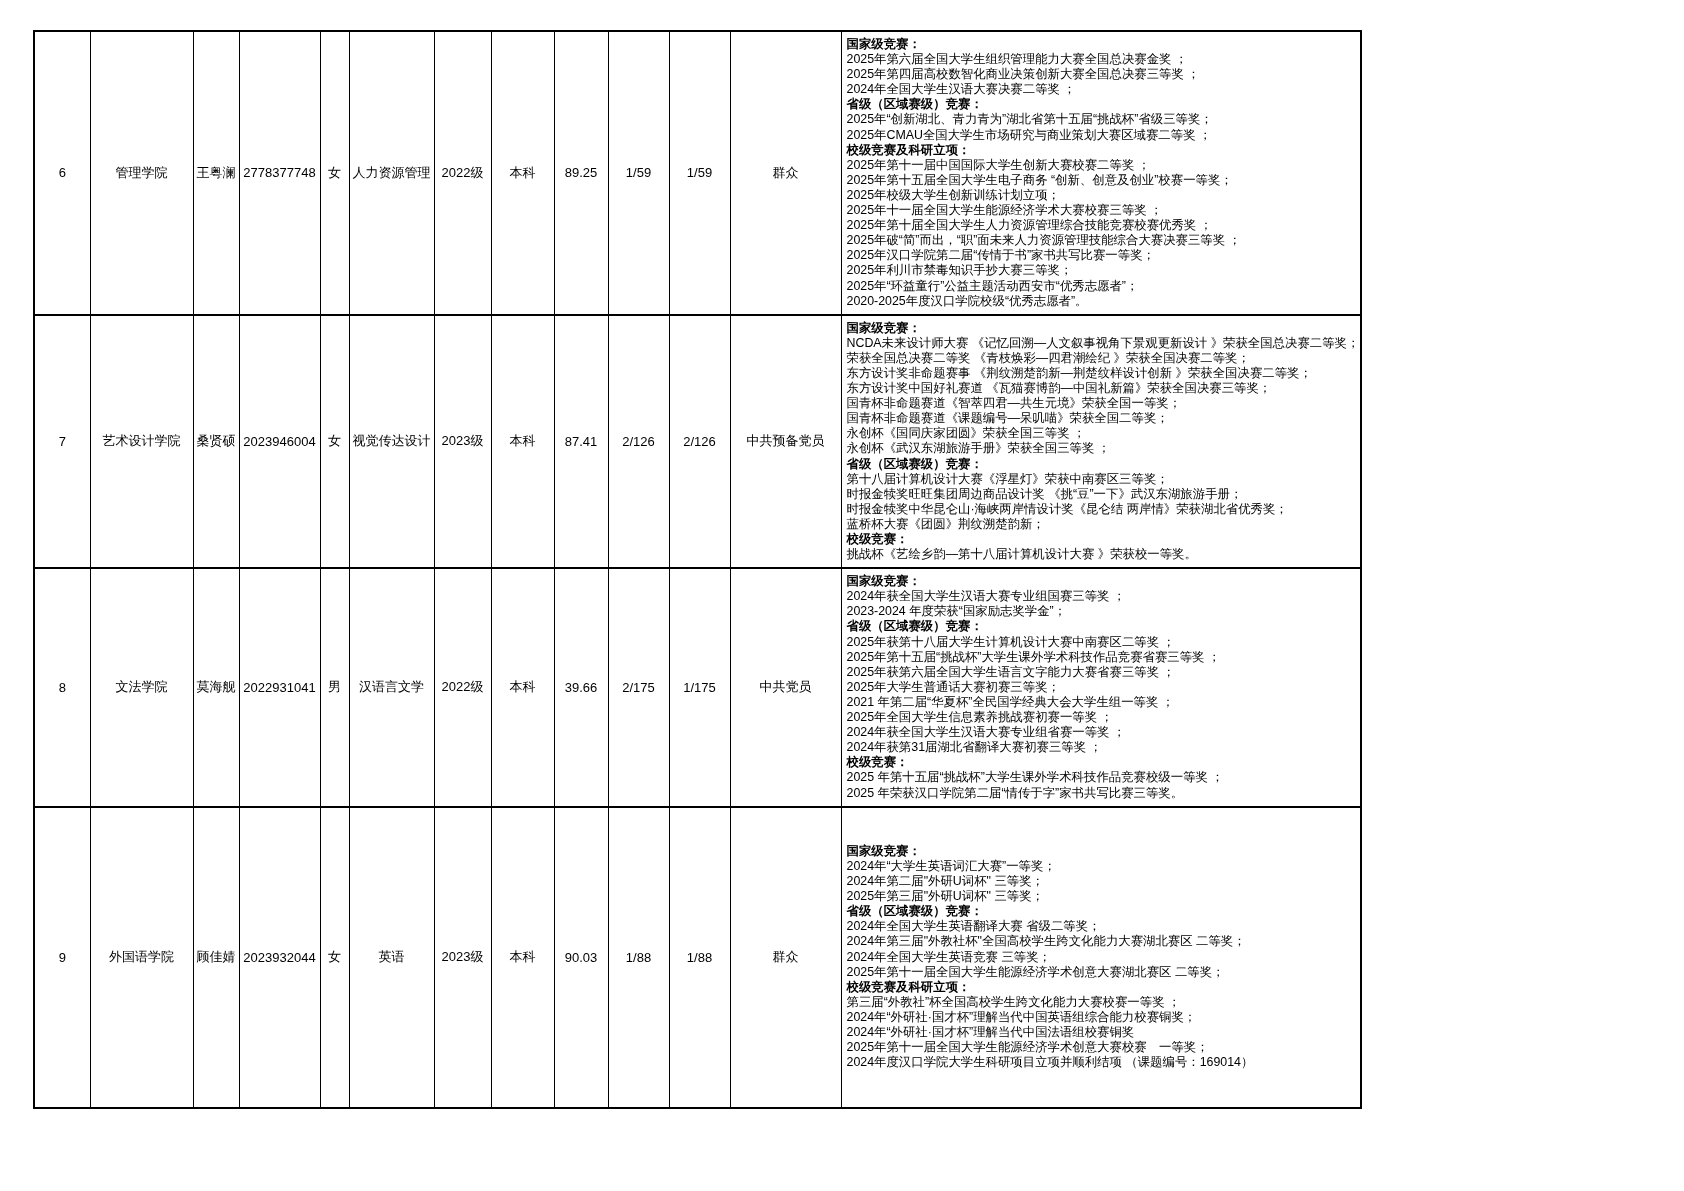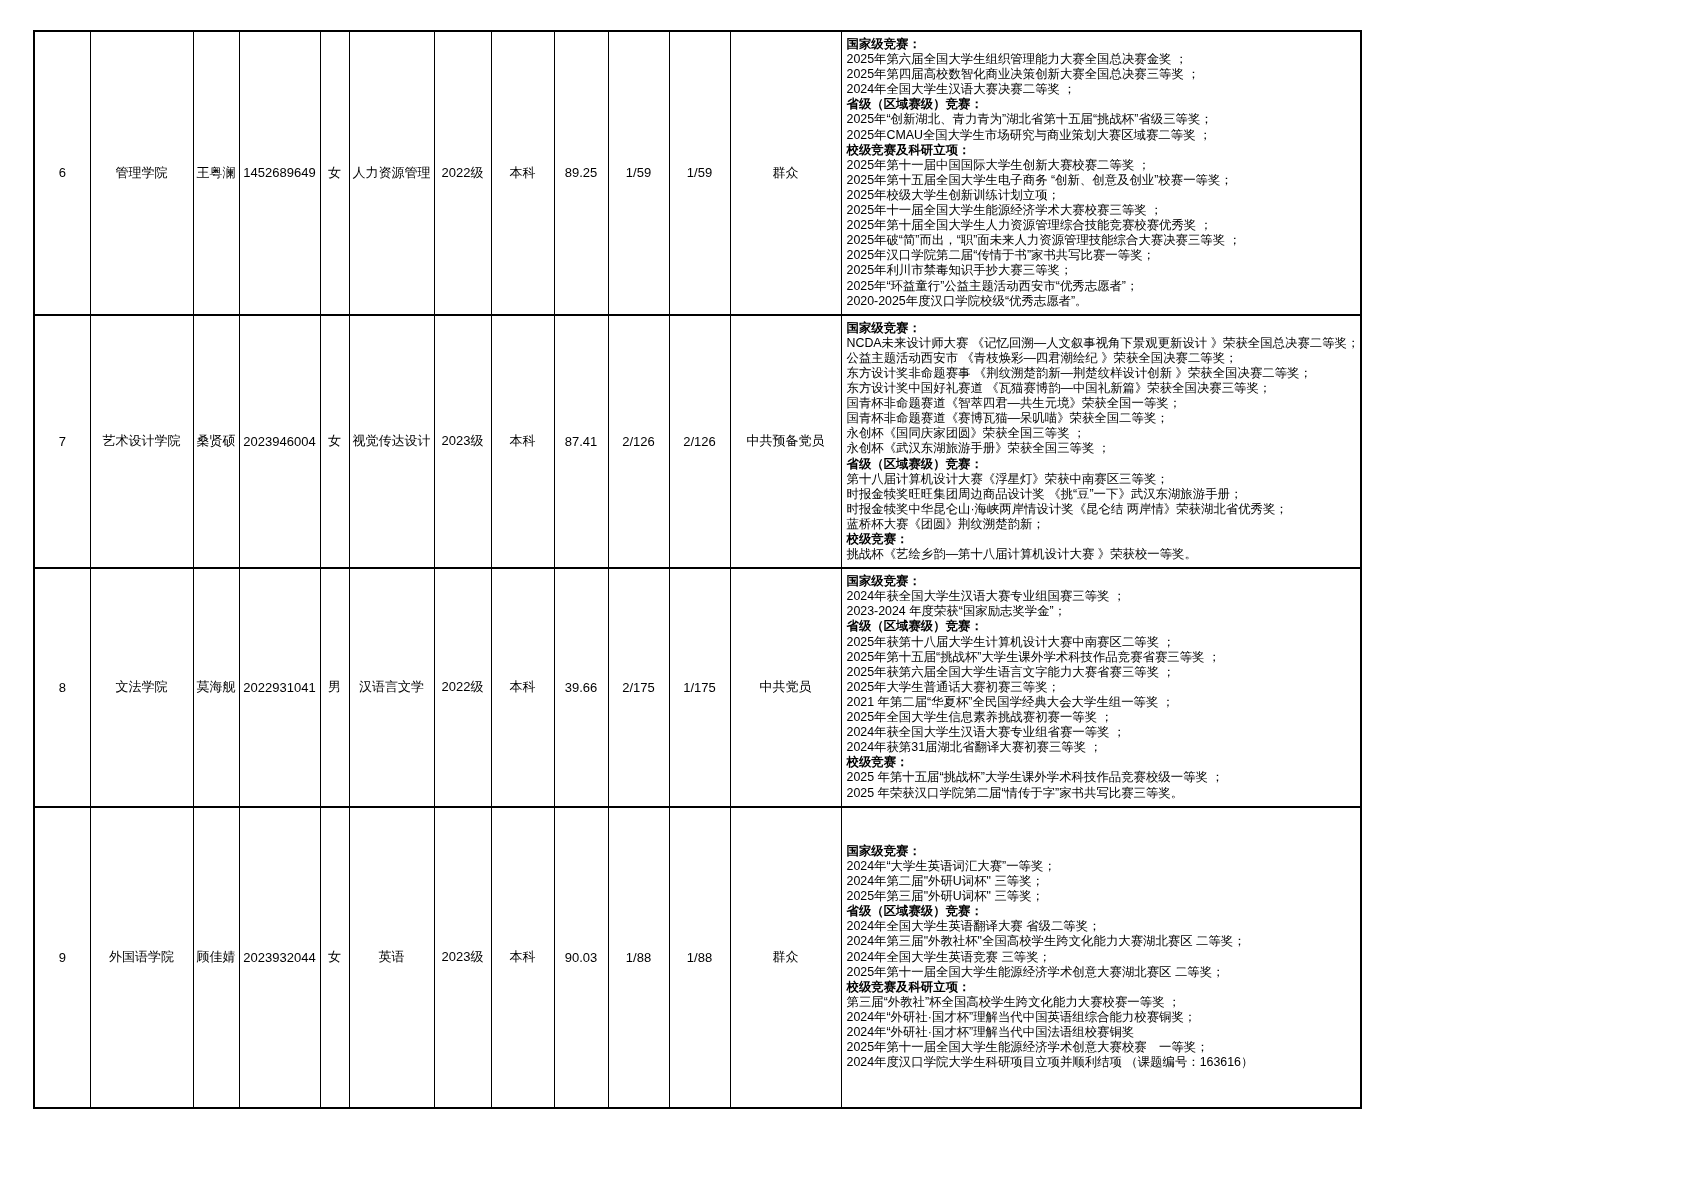--- a/index.html
+++ b/index.html
@@ -72,21 +72,21 @@
       <col style="width:61px">
       <col style="width:61px">
       <col style="width:111px">
       <col style="width:520px">
     </colgroup>
     <tbody>
         <tr class="r0">
           <td class="c">6</td>
           <td class="c">管理学院</td>
           <td class="c">王粤澜</td>
-          <td class="c">1452689649</td>
+          <td class="c">2778377748</td>
           <td class="c">女</td>
           <td class="c">人力资源管理</td>
           <td class="c">2022级</td>
           <td class="c">本科</td>
           <td class="c">89.25</td>
           <td class="c">1/59</td>
           <td class="c">1/59</td>
           <td class="c">群众</td>
           <td class="awards">
             <div class="award-line bold">国家级竞赛：</div>
@@ -118,25 +118,25 @@
           <td class="c">视觉传达设计</td>
           <td class="c">2023级</td>
           <td class="c">本科</td>
           <td class="c">87.41</td>
           <td class="c">2/126</td>
           <td class="c">2/126</td>
           <td class="c">中共预备党员</td>
           <td class="awards">
             <div class="award-line bold">国家级竞赛：</div>
             <div class="award-line">NCDA未来设计师大赛 《记忆回溯—人文叙事视角下景观更新设计 》荣获全国总决赛二等奖；</div>
-            <div class="award-line">公益主题活动西安市 《青枝焕彩—四君潮绘纪 》荣获全国决赛二等奖；</div>
+            <div class="award-line">荣获全国总决赛二等奖 《青枝焕彩—四君潮绘纪 》荣获全国决赛二等奖；</div>
             <div class="award-line">东方设计奖非命题赛事 《荆纹溯楚韵新—荆楚纹样设计创新 》荣获全国决赛二等奖；</div>
             <div class="award-line">东方设计奖中国好礼赛道 《瓦猫赛博韵—中国礼新篇》荣获全国决赛三等奖；</div>
             <div class="award-line">国青杯非命题赛道《智萃四君—共生元境》荣获全国一等奖；</div>
-            <div class="award-line">国青杯非命题赛道《赛博瓦猫—呆叽喵》荣获全国二等奖；</div>
+            <div class="award-line">国青杯非命题赛道《课题编号—呆叽喵》荣获全国二等奖；</div>
             <div class="award-line">永创杯《国同庆家团圆》荣获全国三等奖 ；</div>
             <div class="award-line">永创杯《武汉东湖旅游手册》荣获全国三等奖 ；</div>
             <div class="award-line bold">省级（区域赛级）竞赛：</div>
             <div class="award-line">第十八届计算机设计大赛《浮星灯》荣获中南赛区三等奖；</div>
             <div class="award-line">时报金犊奖旺旺集团周边商品设计奖 《挑“豆”一下》武汉东湖旅游手册；</div>
             <div class="award-line">时报金犊奖中华昆仑山·海峡两岸情设计奖《昆仑结 两岸情》荣获湖北省优秀奖；</div>
             <div class="award-line">蓝桥杯大赛《团圆》荆纹溯楚韵新；</div>
             <div class="award-line bold">校级竞赛：</div>
             <div class="award-line">挑战杯《艺绘乡韵—第十八届计算机设计大赛 》荣获校一等奖。</div>
           </td>
@@ -193,18 +193,18 @@
             <div class="award-line bold">省级（区域赛级）竞赛：</div>
             <div class="award-line">2024年全国大学生英语翻译大赛  省级二等奖；</div>
             <div class="award-line">2024年第三届"外教社杯"全国高校学生跨文化能力大赛湖北赛区  二等奖；</div>
             <div class="award-line">2024年全国大学生英语竞赛  三等奖；</div>
             <div class="award-line">2025年第十一届全国大学生能源经济学术创意大赛湖北赛区  二等奖；</div>
             <div class="award-line bold">校级竞赛及科研立项：</div>
             <div class="award-line">第三届“外教社”杯全国高校学生跨文化能力大赛校赛一等奖 ；</div>
             <div class="award-line">2024年“外研社·国才杯”理解当代中国英语组综合能力校赛铜奖；</div>
             <div class="award-line">2024年“外研社·国才杯”理解当代中国法语组校赛铜奖</div>
             <div class="award-line">2025年第十一届全国大学生能源经济学术创意大赛校赛　一等奖；</div>
-            <div class="award-line">2024年度汉口学院大学生科研项目立项并顺利结项 （课题编号：163616）</div>
+            <div class="award-line">2024年度汉口学院大学生科研项目立项并顺利结项 （课题编号：169014）</div>
           </td>
         </tr>
       </tbody>
   </table>
 </div>
 
 </body></html>

